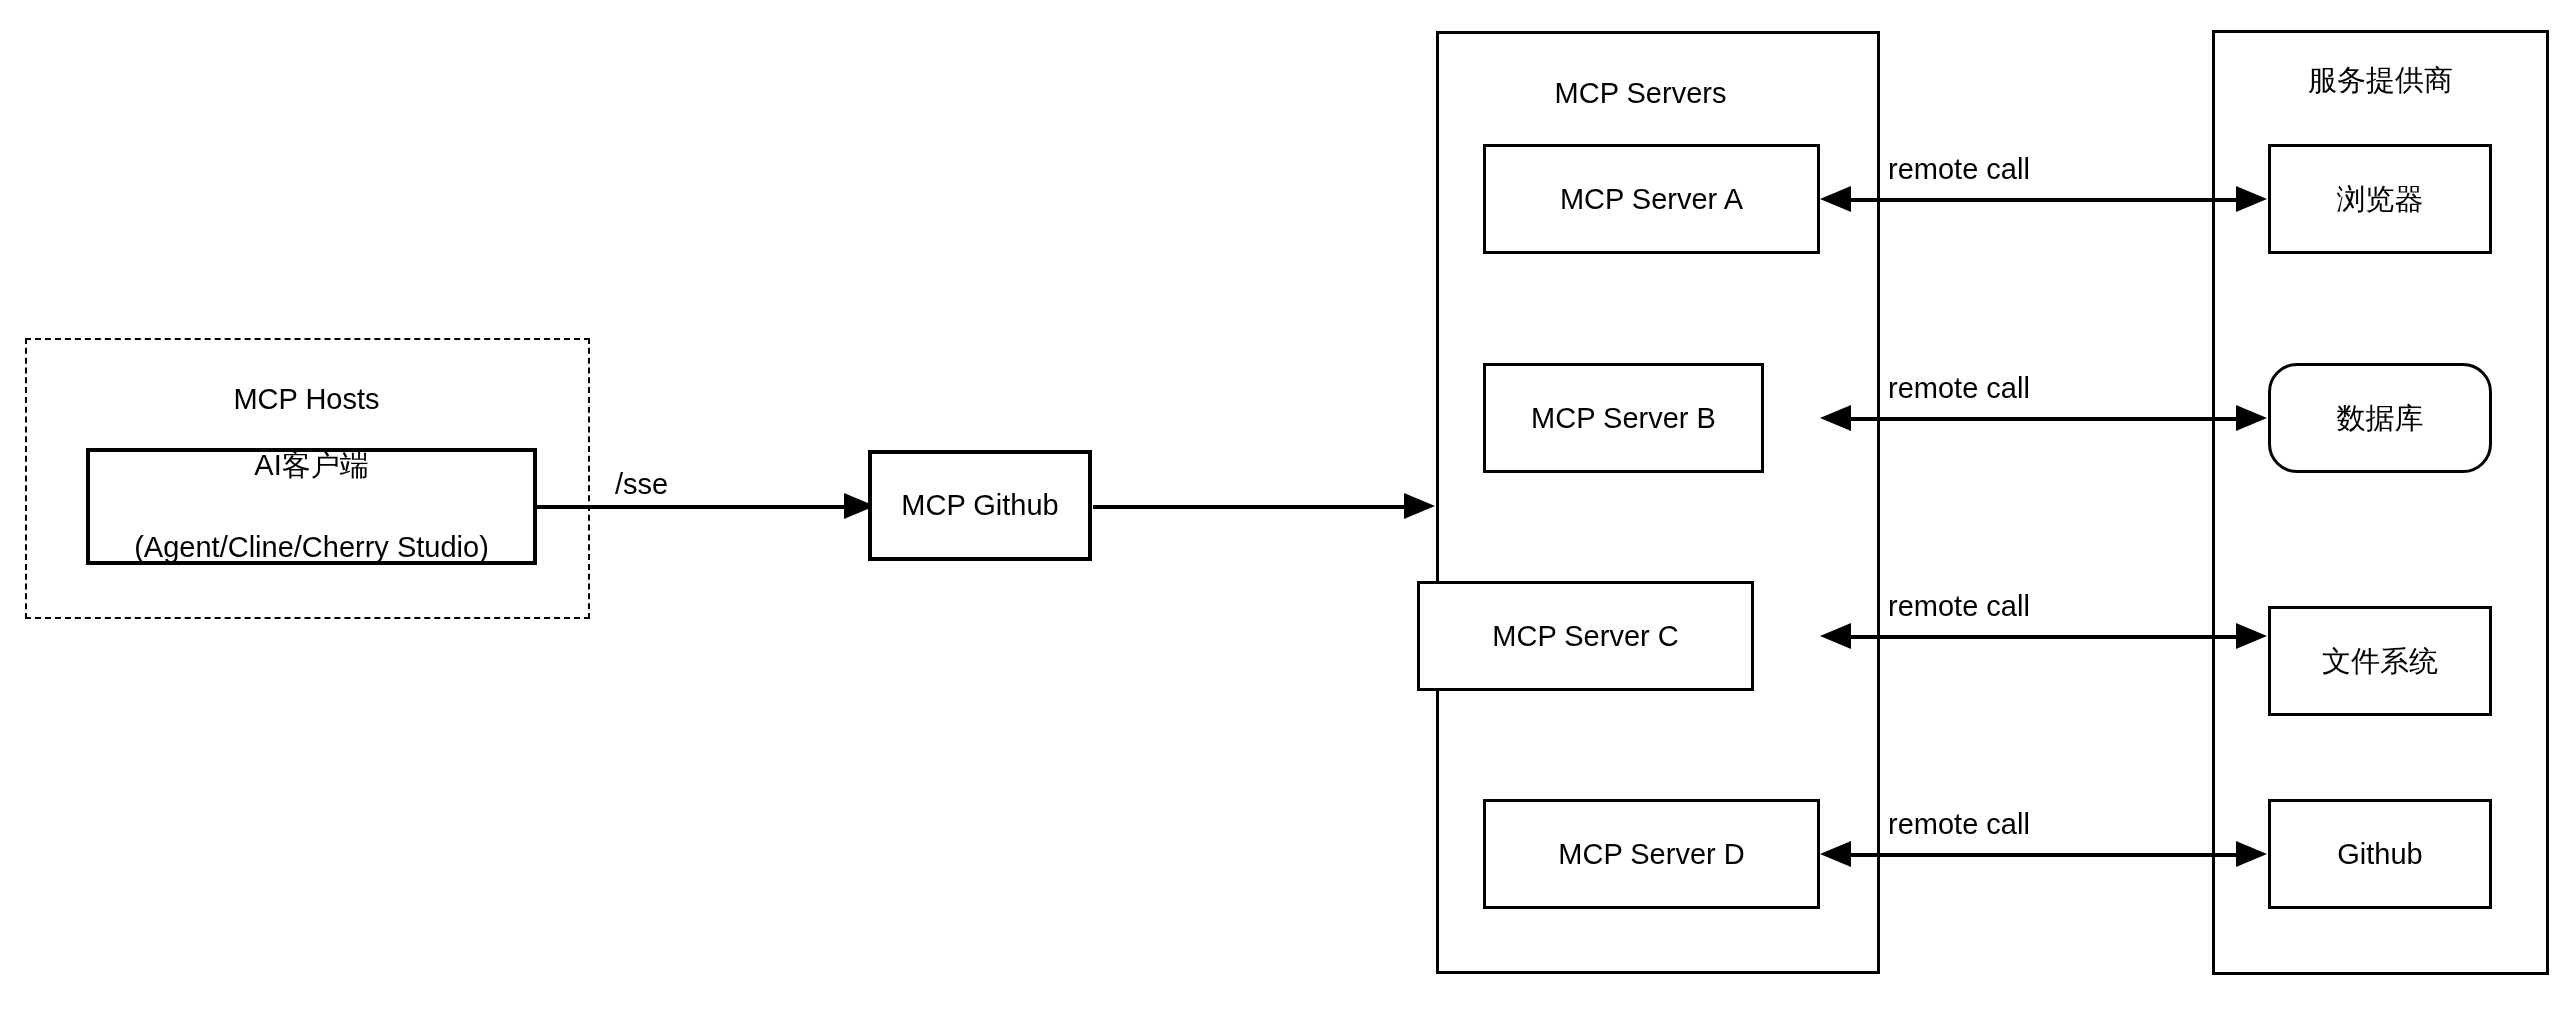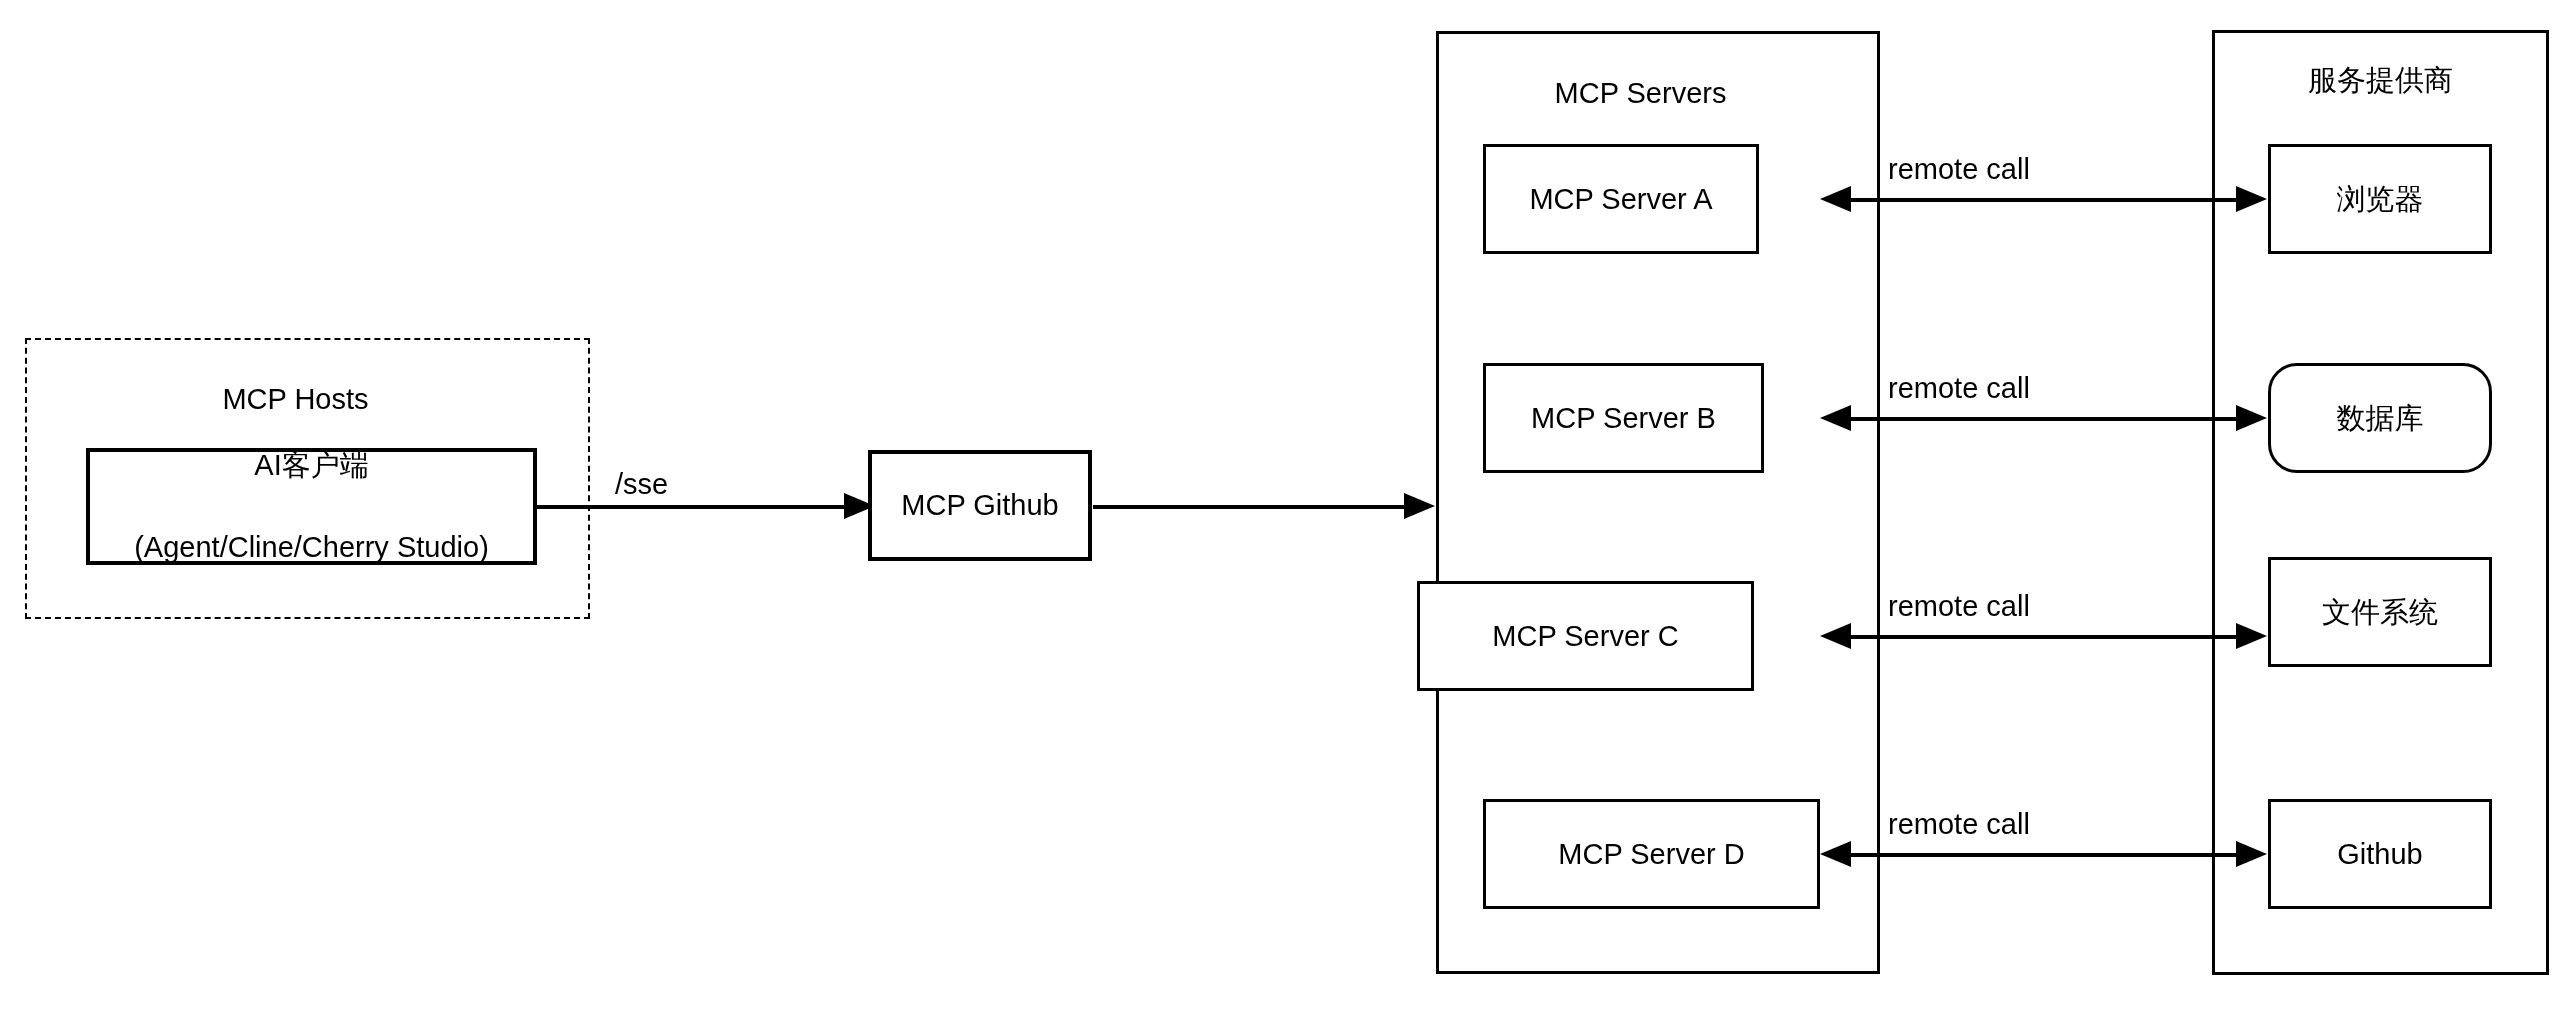--- a/index.html
+++ b/index.html
@@ -67,21 +67,21 @@
     white-space: nowrap;
   }
   .two-line { flex-direction: column; line-height: 1.3; gap: 44px; }
 </style>
 </head>
 <body>
 
 <div id="canvas">
 
   <div class="group dashed" style="left:24.5px; top:338px; width:565px; height:281px;"></div>
-  <div class="group-title" style="left:13px; top:382px; width:565px;">MCP Hosts</div>
+  <div class="group-title" style="left:24px; top:382px; width:565px;">MCP Hosts</div>
 
   <div class="box two-line" style="left:86px; top:448px; width:451px; height:117px; border-width:4.2px;">
     <div>AI客户端</div>
     <div>(Agent/Cline/Cherry Studio)</div>
   </div>
 
   <div class="hline" style="left:537px; top:505px; width:309px;"></div>
   <div class="head-right" style="left:844px; top:493px;"></div>
   <div class="edge-label" style="left:615px; top:467px; width:175px;">/sse</div>
 
@@ -91,21 +91,21 @@
 
   <div class="hline" style="left:1093px; top:505px; width:312px;"></div>
   <div class="head-right" style="left:1404px; top:493px;"></div>
 
   <div class="group" style="left:1436px; top:31px; width:444px; height:943px;"></div>
   <div class="group-title" style="left:1436px; top:76px; width:409px;">MCP Servers</div>
 
   <div class="group" style="left:2212px; top:30px; width:337px; height:945px;"></div>
   <div class="group-title" style="left:2212px; top:63px; width:337px;">服务提供商</div>
 
-  <div class="box" style="left:1483px; top:144px; width:276px; height:110px;">
+  <div class="box" style="left:1483px; top:144px; width:337px; height:110px;">
     <div>MCP Server A</div>
   </div>
   <div class="head-left" style="left:1820px; top:186px;"></div>
   <div class="hline" style="left:1849px; top:198px; width:389px;"></div>
   <div class="head-right" style="left:2236px; top:186px;"></div>
   <div class="edge-label" style="left:1888px; top:152px; width:294px;">remote call</div>
   <div class="box" style="left:2268px; top:144px; width:224px; height:110px;">
     <div>浏览器</div>
   </div>
 
@@ -120,21 +120,21 @@
     <div>数据库</div>
   </div>
 
   <div class="box" style="left:1417px; top:581px; width:337px; height:110px;align-items:center;">
     <div>MCP Server C</div>
   </div>
   <div class="head-left" style="left:1820px; top:623px;"></div>
   <div class="hline" style="left:1849px; top:635px; width:389px;"></div>
   <div class="head-right" style="left:2236px; top:623px;"></div>
   <div class="edge-label" style="left:1888px; top:589px; width:294px;">remote call</div>
-  <div class="box" style="left:2268px; top:557px; width:224px; height:110px;">
+  <div class="box" style="left:2268px; top:606px; width:224px; height:110px;">
     <div>文件系统</div>
   </div>
 
   <div class="box" style="left:1483px; top:799px; width:337px; height:110px;">
     <div>MCP Server D</div>
   </div>
   <div class="head-left" style="left:1820px; top:841px;"></div>
   <div class="hline" style="left:1849px; top:853px; width:389px;"></div>
   <div class="head-right" style="left:2236px; top:841px;"></div>
   <div class="edge-label" style="left:1888px; top:807px; width:294px;">remote call</div>

